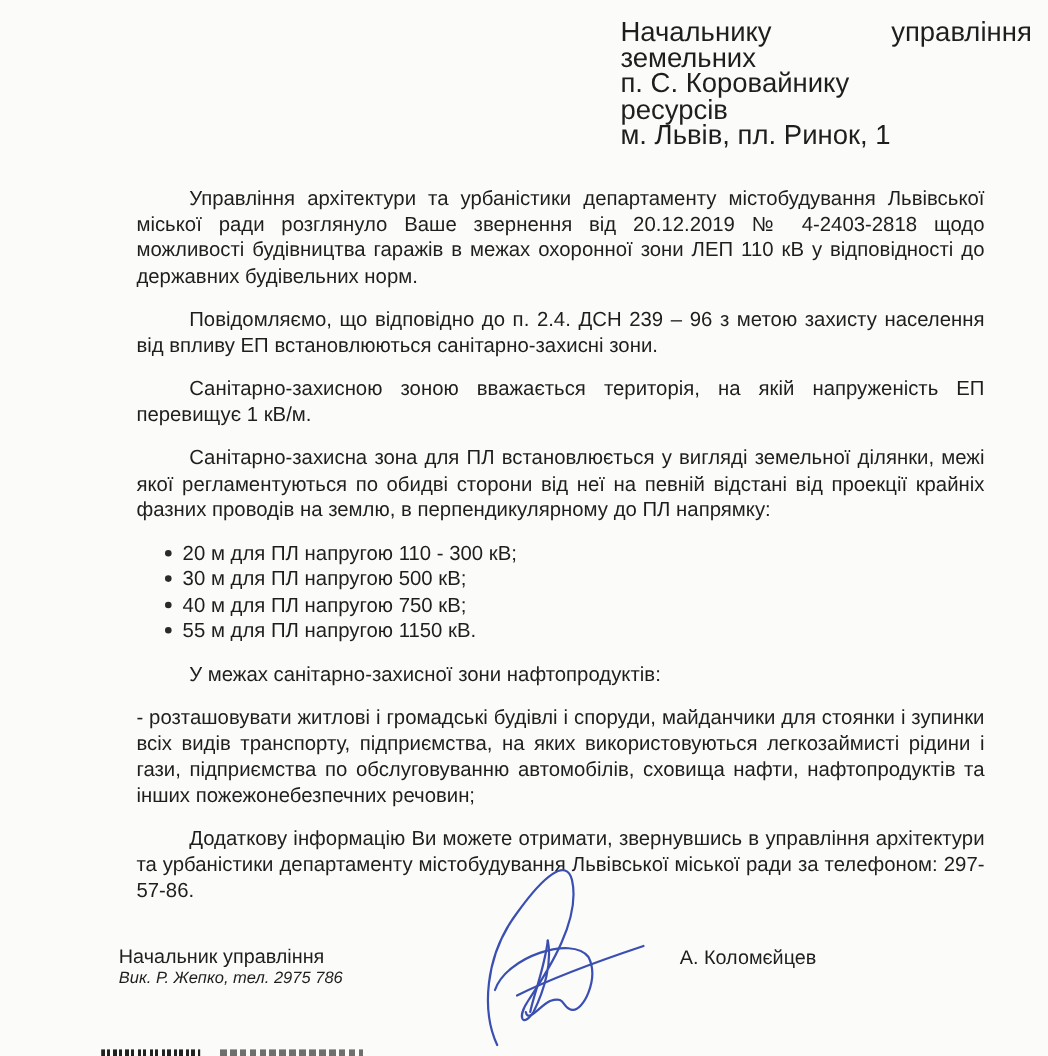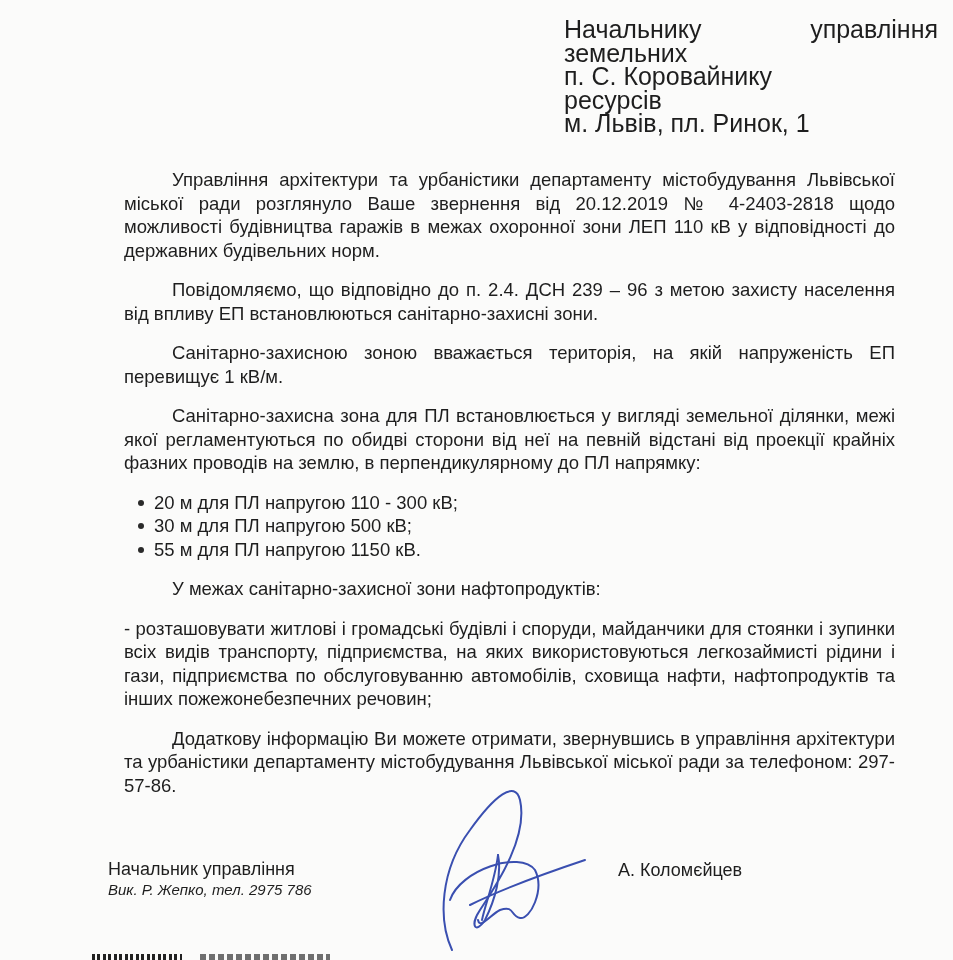--- a/index.html
+++ b/index.html
@@ -14,21 +14,21 @@
     position: absolute; left: 537px; top: 18px; width: 374px;
     font-size: 25px; line-height: 23.5px; margin-left: 27px;
   }
   .addressee .justify { text-align: justify; text-align-last: justify; }
   .body-text {
     position: absolute; left: 108px; top: 152px; width: 803px;
     font-size: 18.5px; line-height: 23.5px;
   }
   .para { text-align: justify; margin: 16px; }
   .indent { text-indent: 48px; }
-  ul.zones { list-style: none; margin: 0; padding: 0 0 0 28px; }
+  ul.zones { list-style: none; margin: 12px; padding: 0 0 0 28px; }
   ul.zones li { position: relative; padding-left: 18px; }
   ul.zones li::before {
     content: ""; position: absolute; left: 2px; top: 9px;
     width: 6px; height: 6px; border-radius: 50%; background: #2a2a2a;
   }
   .sig-left {
     position: absolute; left: 108px; top: 858px;
     font-size: 18px; line-height: 22px;
   }
   .sig-left .exec { font-style: italic; font-size: 15px; line-height: 20px; text-align: center; }
@@ -52,20 +52,21 @@
 </div>
 
 <div class="body-text">
   <p class="para indent">Управління архітектури та урбаністики департаменту містобудування Львівської міської ради розглянуло Ваше звернення від 20.12.2019 № 4-2403-2818 щодо можливості будівництва гаражів в межах охоронної зони ЛЕП 110 кВ у відповідності до державних будівельних норм.</p>
   <p class="para indent">Повідомляємо, що відповідно до п. 2.4. ДСН 239 – 96 з метою захисту населення від впливу ЕП встановлюються санітарно-захисні зони.</p>
   <p class="para indent">Санітарно-захисною зоною вважається територія, на якій напруженість ЕП перевищує 1 кВ/м.</p>
   <p class="para indent">Санітарно-захисна зона для ПЛ встановлюється у вигляді земельної ділянки, межі якої регламентуються по обидві сторони від неї на певній відстані від проекції крайніх фазних проводів на землю, в перпендикулярному до ПЛ напрямку:</p>
   <ul class="zones">
     <li>20 м для ПЛ напругою 110 - 300 кВ;</li>
     <li>30 м для ПЛ напругою 500 кВ;</li>
+    <li>40 м для ПЛ напругою 750 кВ;</li>
     <li>55 м для ПЛ напругою 1150 кВ.</li>
   </ul>
   <p class="para indent">У межах санітарно-захисної зони нафтопродуктів:</p>
   <p class="para">- розташовувати житлові і громадські будівлі і споруди, майданчики для стоянки і зупинки всіх видів транспорту, підприємства, на яких використовуються легкозаймисті рідини і гази, підприємства по обслуговуванню автомобілів, сховища нафти, нафтопродуктів та інших пожежонебезпечних речовин;</p>
   <p class="para indent">Додаткову інформацію Ви можете отримати, звернувшись в управління архітектури та урбаністики департаменту містобудування Львівської міської ради за телефоном: 297-57-86.</p>
 </div>
 
 <svg class="signature" viewBox="0 0 160 190">
   <g fill="none" stroke="#3a4fb0" stroke-width="2" stroke-linecap="round">
     <path d="M12 180 C-2 150 0 100 30 60 C55 25 75 10 80 30 C88 65 60 110 40 140 C30 155 35 165 45 150 C55 130 62 105 58 85"></path>

